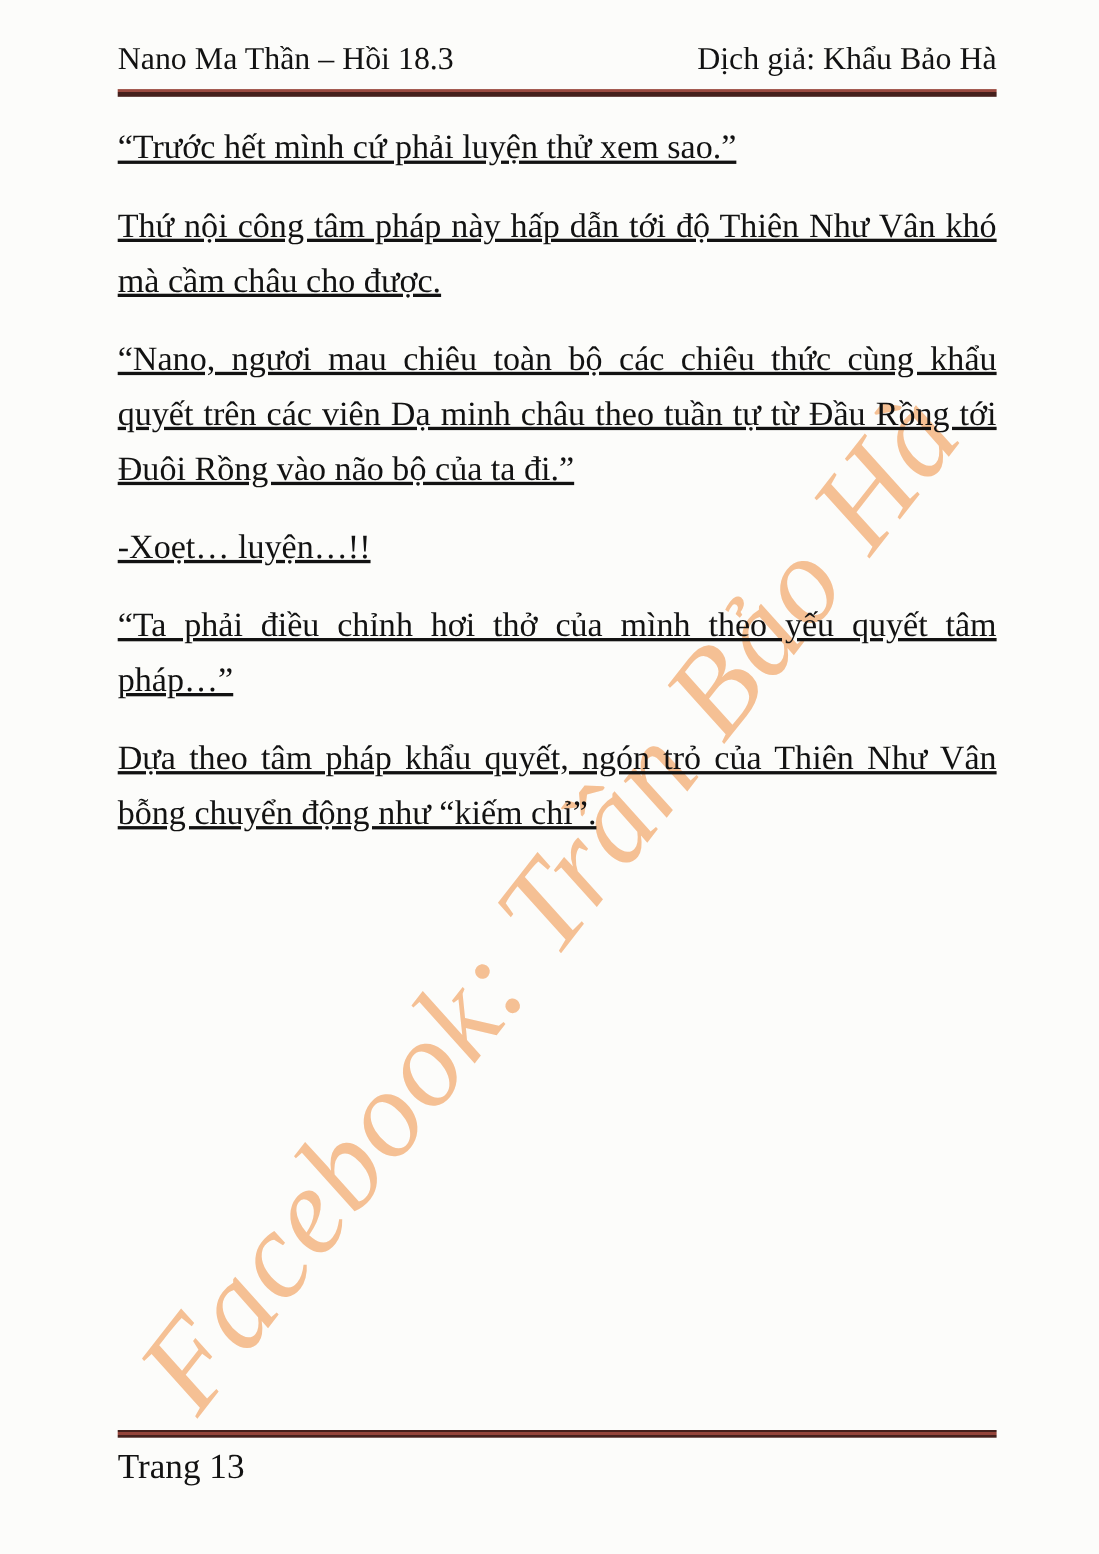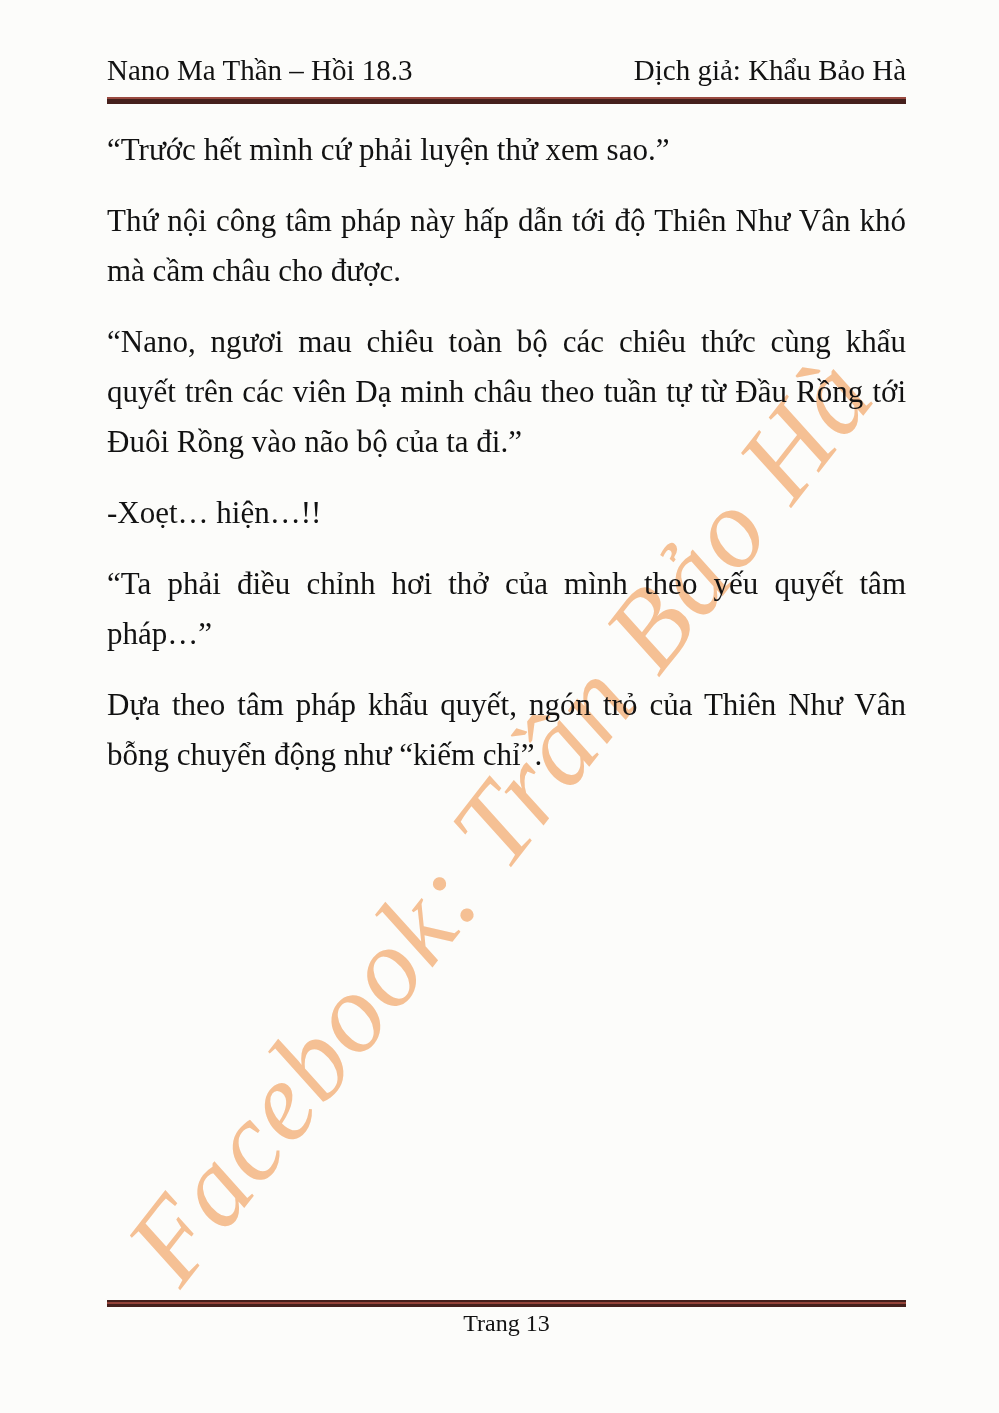--- a/index.html
+++ b/index.html
@@ -27,59 +27,60 @@
     white-space: nowrap;
     color: #f5c094;
     z-index: 0;
     letter-spacing: 2px;
     user-select: none;
   }
   .content {
     position: absolute;
     left: 107px;
     right: 93px;
-    top: 52px;
+    top: 36px;
     z-index: 1;
   }
   .header-row {
     display: flex;
     justify-content: space-between;
     align-items: baseline;
     font-size: 29px;
     line-height: 36px;
   }
   .header-rule {
     margin-top: 9px;
     height: 7px;
     background: linear-gradient(to bottom, #9a4a40 0%, #9a4a40 32%, #45201c 32%, #45201c 100%);
   }
   .body-text {
     margin-top: 2px;
+    text-decoration: underline;
   }
   .body-text p {
     font-size: 31px;
     line-height: 50px;
     margin: 21px 0;
     text-align: justify;
   }
   .footer {
     position: absolute;
     left: 107px;
     right: 93px;
     top: 1300px;
     z-index: 1;
   }
   .footer-rule {
     height: 7px;
     background: linear-gradient(to bottom, #45201c 0%, #45201c 30%, #94443a 30%, #94443a 60%, #45201c 60%, #45201c 100%);
   }
   .page-number {
-    margin-top: 0;
-    text-align: center;
-    font-size: 24px;
+    margin-top: 10px;
+    text-align: left;
+    font-size: 32px;
     line-height: 32px;
   }
 </style>
 </head>
 <body>
 
 <div class="page">
 
   <div class="watermark">Facebook: Trần Bảo Hà</div>
 
@@ -89,21 +90,21 @@
       <span>Nano Ma Thần – Hồi 18.3</span>
       <span>Dịch giả: Khẩu Bảo Hà</span>
     </div>
 
     <div class="header-rule"></div>
 
     <div class="body-text">
       <p>“Trước hết mình cứ phải luyện thử xem sao.”</p>
       <p>Thứ nội công tâm pháp này hấp dẫn tới độ Thiên Như Vân khó mà cầm châu cho được.</p>
       <p>“Nano, ngươi mau chiêu toàn bộ các chiêu thức cùng khẩu quyết trên các viên Dạ minh châu theo tuần tự từ Đầu Rồng tới Đuôi Rồng vào não bộ của ta đi.”</p>
-      <p>-Xoẹt… hiện…!!</p>
+      <p>-Xoẹt… luyện…!!</p>
       <p>“Ta phải điều chỉnh hơi thở của mình theo yếu quyết tâm pháp…”</p>
       <p>Dựa theo tâm pháp khẩu quyết, ngón trỏ của Thiên Như Vân bỗng chuyển động như “kiếm chỉ”.</p>
     </div>
 
   </div>
 
   <div class="footer">
     <div class="footer-rule"></div>
     <div class="page-number">Trang 13</div>
   </div>

